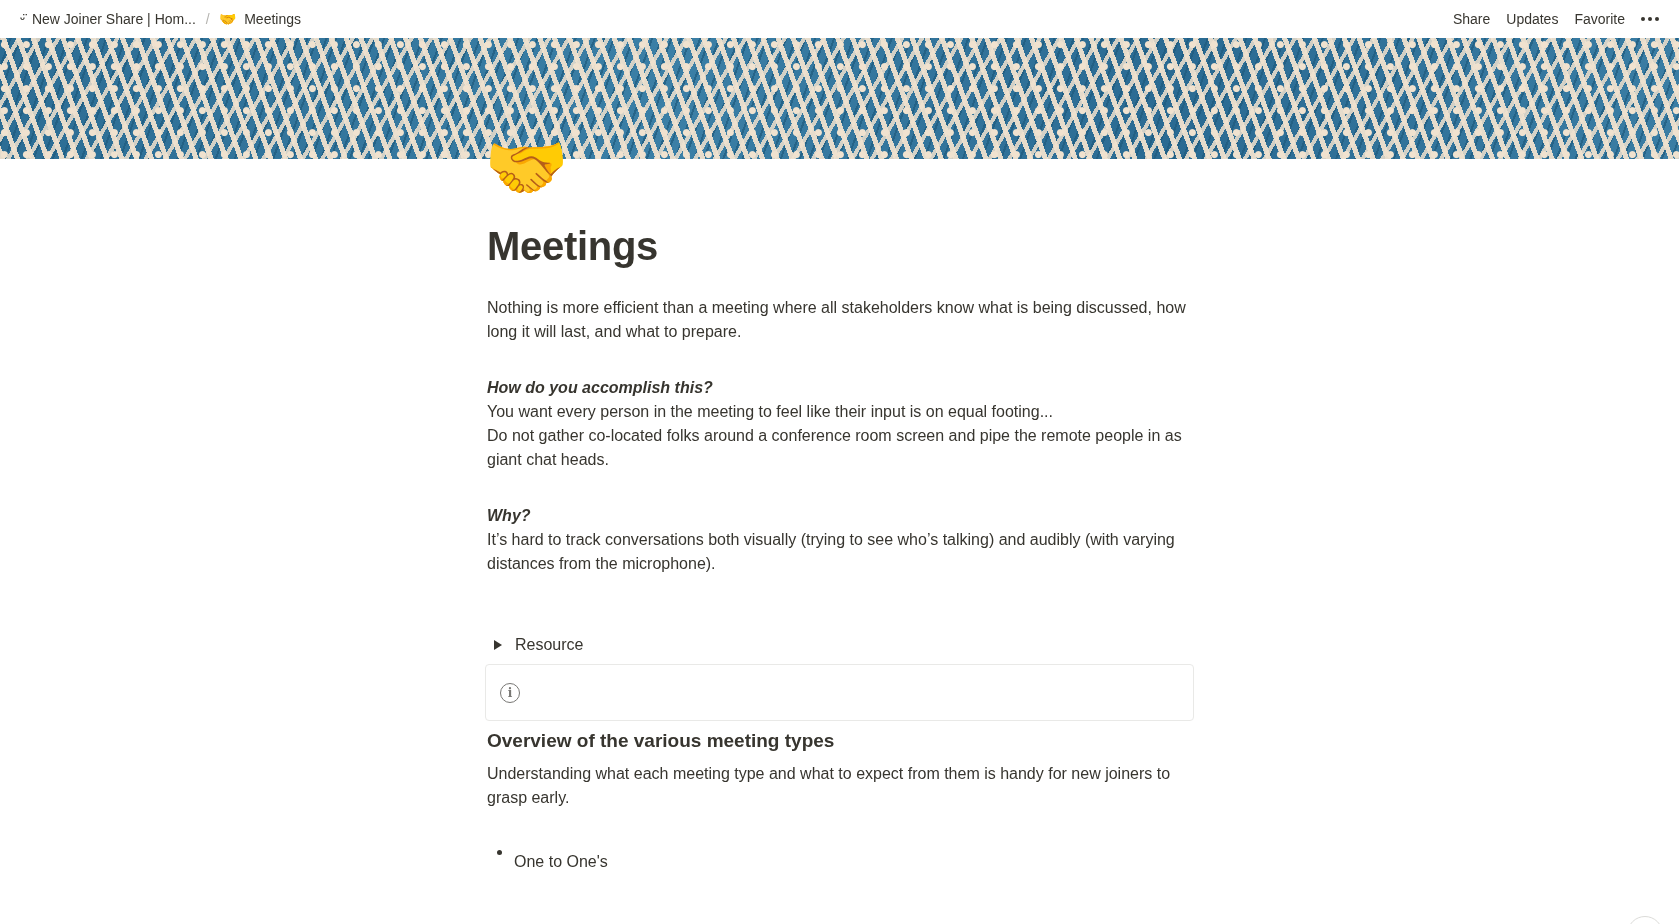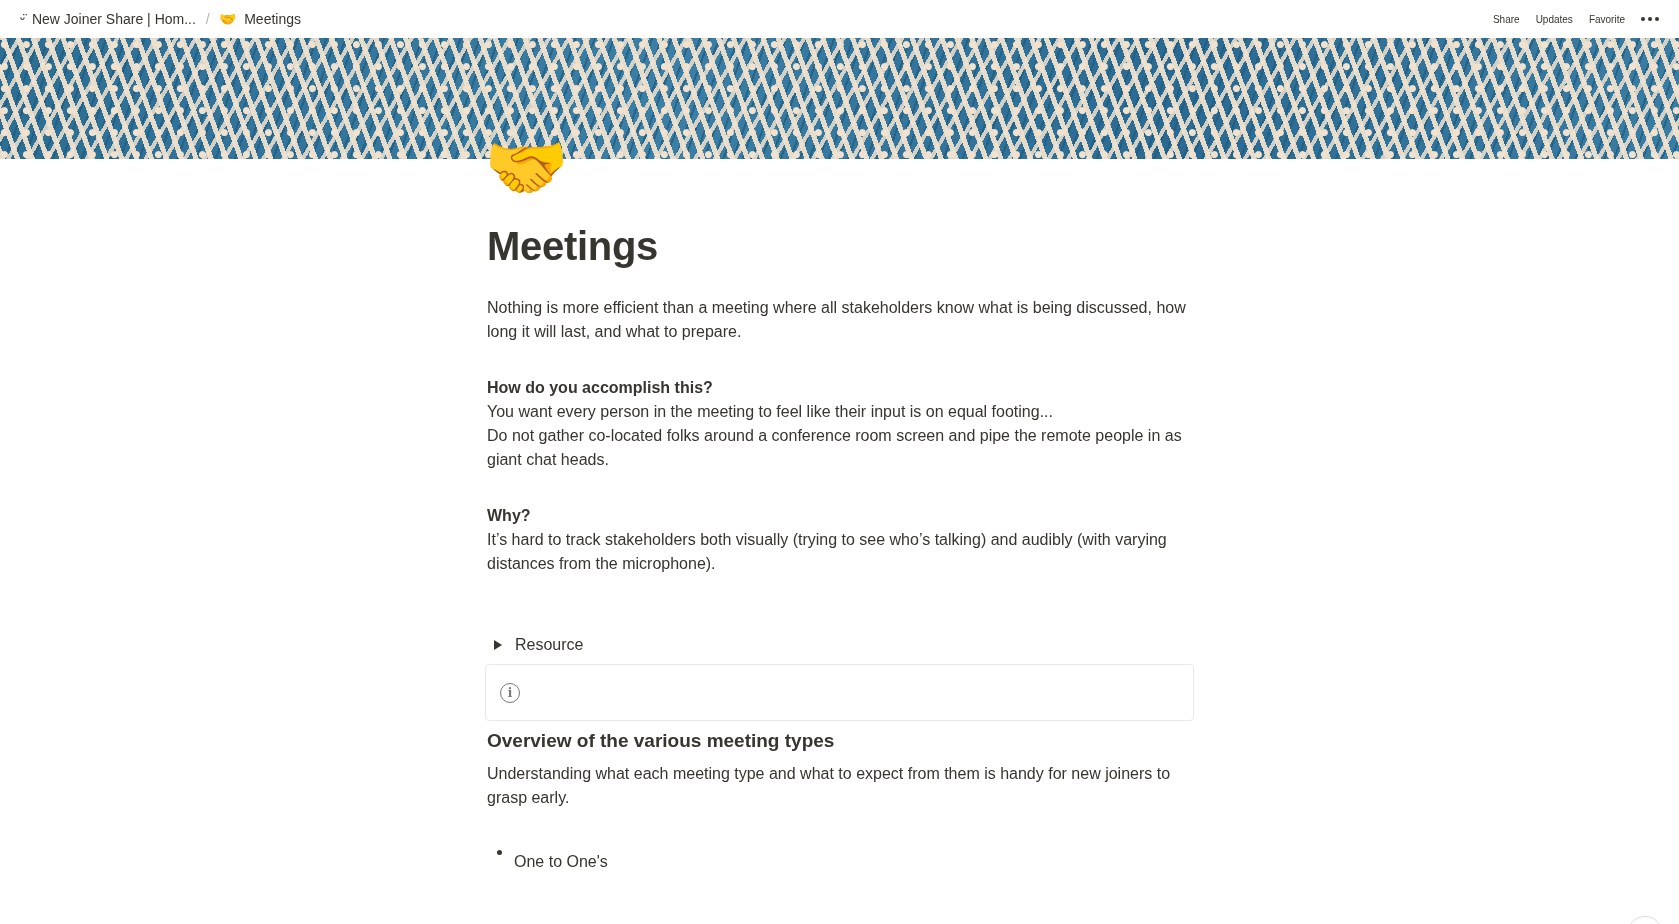--- a/index.html
+++ b/index.html
@@ -11,21 +11,21 @@
     }
     .topbar {
       position: absolute; left: 0; top: 0; width: 1679px; height: 38px;
       display: flex; align-items: center; justify-content: space-between;
       padding: 0 12px 0 14px; background: #fff; z-index: 5;
     }
     .breadcrumb { display: flex; align-items: center; font-size: 14px; color: #37352f; }
     .crumb { display: flex; align-items: center; padding: 2px 6px; border-radius: 3px; cursor: pointer; }
     .crumb .ico { margin-right: 7px; font-size: 14px; }
     .crumb-sep { color: #b5b4b0; margin: 0 4px; font-size: 14px; }
-    .topbar-right { display: flex; align-items: center; font-size: 10px; }
+    .topbar-right { display: flex; align-items: center; font-size: 14px; }
     .tb-btn { padding: 3px 8px; cursor: pointer; color: #37352f; border-radius: 3px; }
     .more-btn { padding: 0 8px; display: flex; gap: 3px; align-items: center; height: 20px; cursor: pointer; }
     .more-btn span { width: 4px; height: 4px; border-radius: 50%; background: #37352f; display: block; }
 
     .cover {
       position: absolute; left: 0; top: 38px; width: 1679px; height: 121px;
       overflow: hidden;
       background-color: #2e6f95;
       background-image:
         radial-gradient(circle at 20% 30%, #f0e2cf 0 3px, transparent 4px),
@@ -46,21 +46,21 @@
       font-size: 40px; font-weight: 700; color: #37352f; line-height: 1.2;
       margin-bottom: 26px; letter-spacing: -0.3px;
     }
     h3.section {
       font-size: 19px; font-weight: 600; color: #37352f; line-height: 1.3;
       margin-bottom: 8px;
     }
     p.text {
       font-size: 16px; line-height: 24px; color: #37352f;
     }
-    .bold { font-weight: 700; }
+    .bold { font-weight: 700; font-style: italic; }
     .gap { height: 32px; }
     .toggle {
       display: flex; align-items: center; margin-top: 56px; height: 26px; cursor: pointer;
     }
     .toggle .tri {
       width: 0; height: 0; border-top: 5px solid transparent; border-bottom: 5px solid transparent;
       border-left: 8px solid #37352f; margin-left: 7px; margin-right: 13px;
     }
     .toggle .lbl { font-size: 16px; color: #37352f; }
     .callout {
@@ -120,21 +120,21 @@
 
   <p class="text">Nothing is more efficient than a meeting where all stakeholders know what is being discussed, how long it will last, and what to prepare.</p>
 
   <div class="gap"></div>
   <p class="text bold">How do you accomplish this?</p>
   <p class="text">You want every person in the meeting to feel like their input is on equal footing...</p>
   <p class="text">Do not gather co-located folks around a conference room screen and pipe the remote people in as giant chat heads.</p>
 
   <div class="gap"></div>
   <p class="text bold">Why?</p>
-  <p class="text">It’s hard to track stakeholders both visually (trying to see who’s talking) and audibly (with varying distances from the microphone).</p>
+  <p class="text">It’s hard to track conversations both visually (trying to see who’s talking) and audibly (with varying distances from the microphone).</p>
 
   <div class="toggle">
     <span class="tri"></span>
     <span class="lbl">Resource</span>
   </div>
 
   <div class="callout">
     <span class="info-icon">i</span>
   </div>
 

